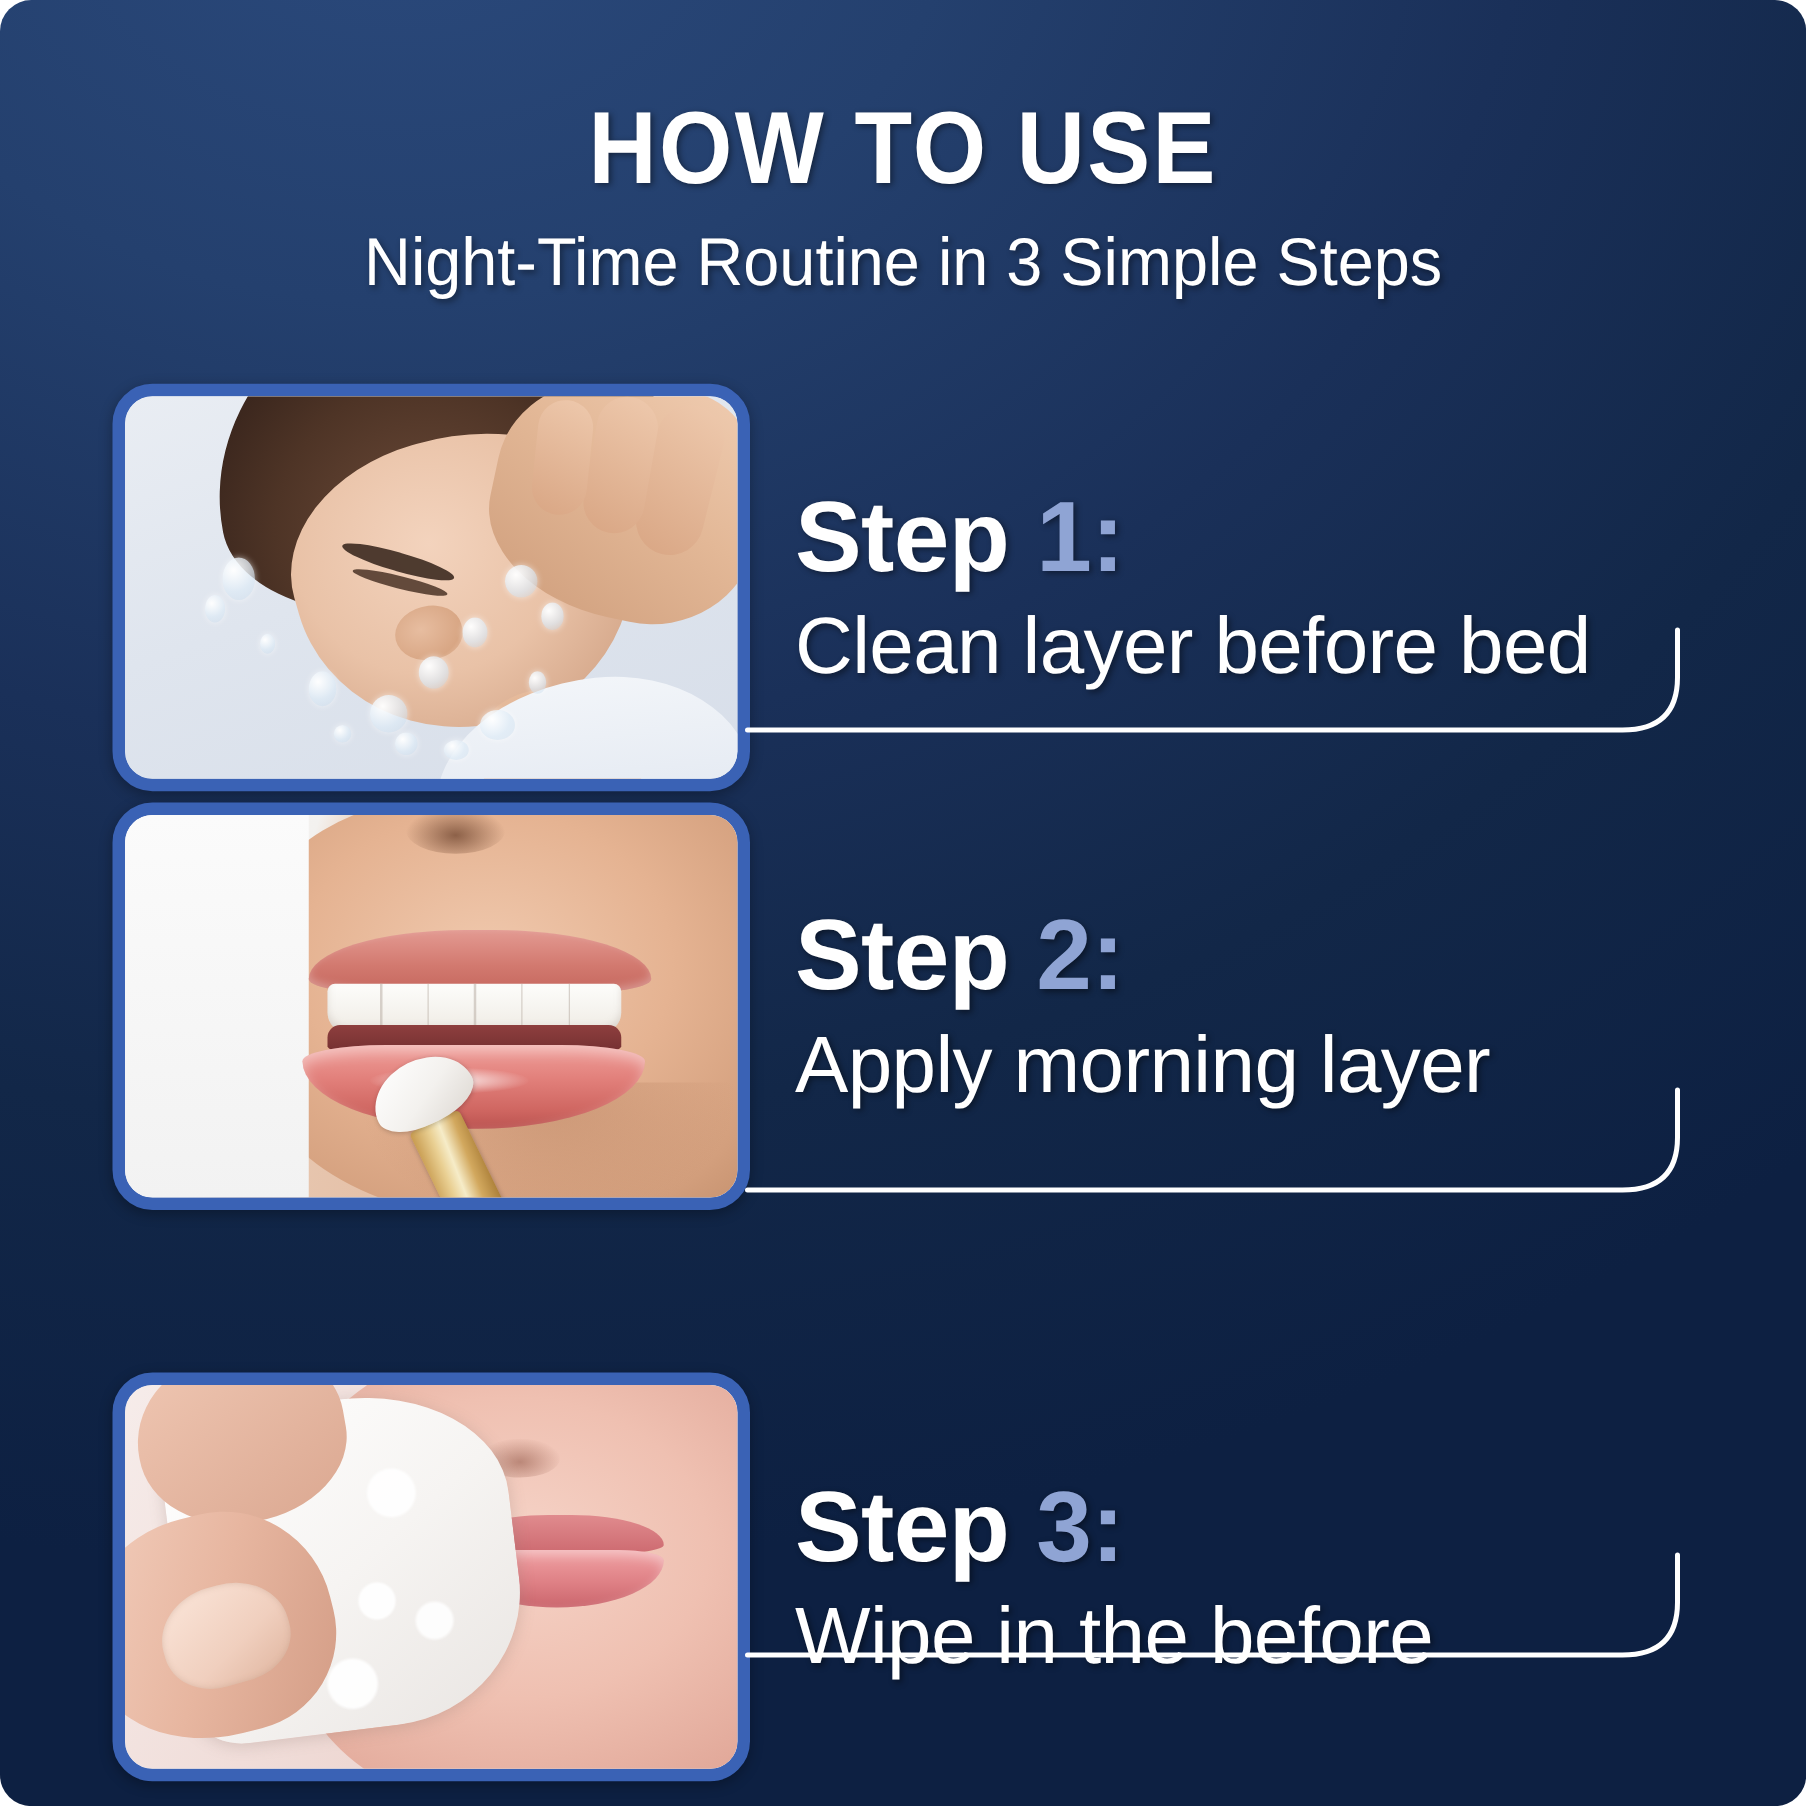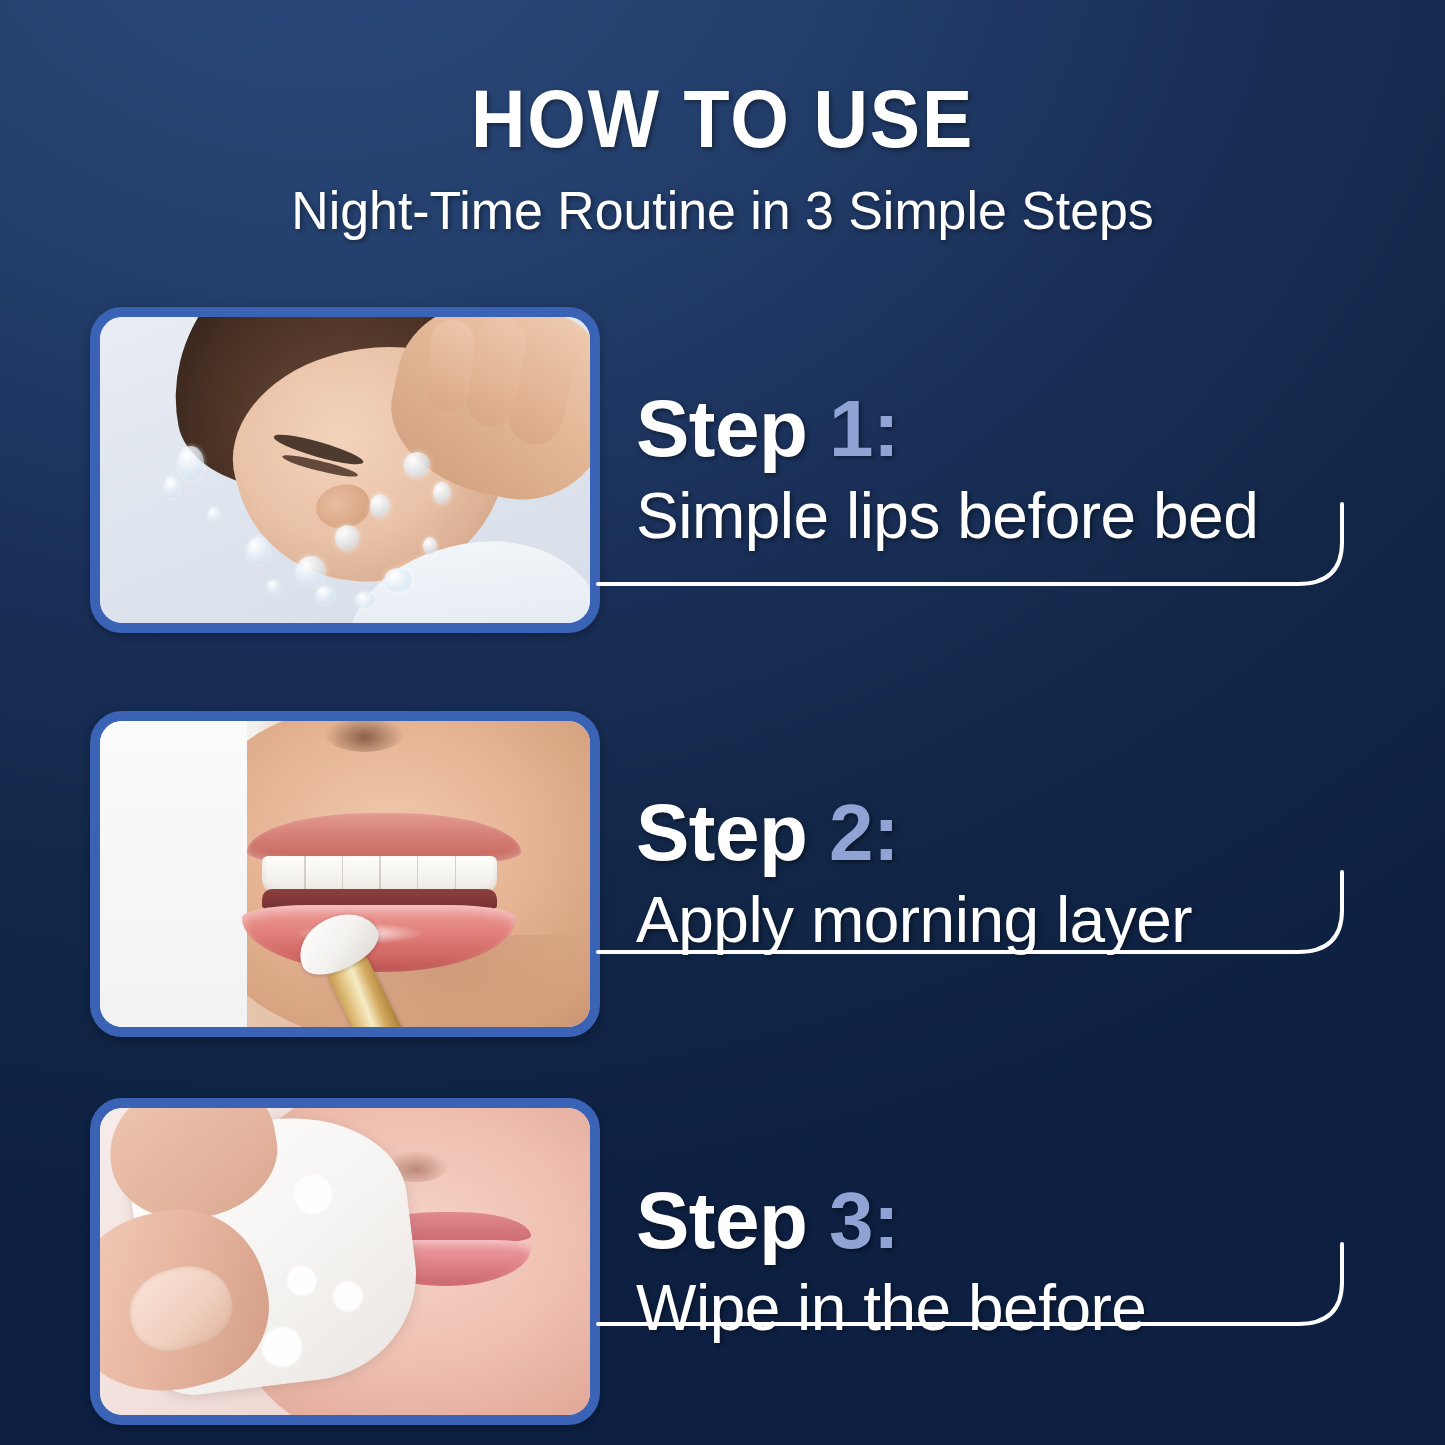--- a/index.html
+++ b/index.html
@@ -10,20 +10,21 @@
     overflow:hidden;
     font-family:"Liberation Sans", sans-serif;
   }
 
   #poster {
     position:relative;
     width:1445px; height:1445px;
     background:
       radial-gradient(ellipse 120% 95% at 22% -8%, #2b4a7d 0%, #24406e 26%, #1a3059 52%, #122748 74%, #0d2042 100%);
     overflow:hidden;
+    border-radius:25px;
   }
 
   
   .header {
     position:absolute;
     left:0; right:0; top:78px;
     text-align:center;
   }
   .title-main {
     font-size:82px;
@@ -45,21 +46,21 @@
     transform:scaleX(0.96);
     text-shadow:2px 2px 5px rgba(0,0,0,0.42);
     white-space:nowrap;
   }
 
   
   .steps { position:absolute; left:0; top:0; width:1445px; height:1445px; }
 
   .step-row { position:absolute; left:0; width:1445px; }
   .step-row.r1 { top:307px; height:326px; }
-  .step-row.r2 { top:711px; height:326px; }
+  .step-row.r2 { top:642px; height:326px; }
   .step-row.r3 { top:1098px; height:327px; }
 
   
   .card {
     position:absolute;
     left:90px; top:0;
     width:510px; height:100%;
     border:10px solid #3a62b5;
     border-radius:32px;
     background:#dfe4ee;
@@ -354,21 +355,21 @@
           <div class="drop" style="left:52%;top:90%;width:20px;height:16px;"></div>
         </div>
         <div class="arrow"></div>
       </div>
 
       <div class="step-text">
         <div class="step-head">
           <span>Step</span>
           <span class="step-num">1:</span>
         </div>
-        <div class="step-desc">Simple lips before bed</div>
+        <div class="step-desc">Clean layer before bed</div>
       </div>
     </div>
 
     <div class="step-row r2">
 
       <div class="card">
         <div class="photo p2">
           <div class="skin"></div>
           <div class="whitepanel"></div>
           <div class="nostril"></div>

